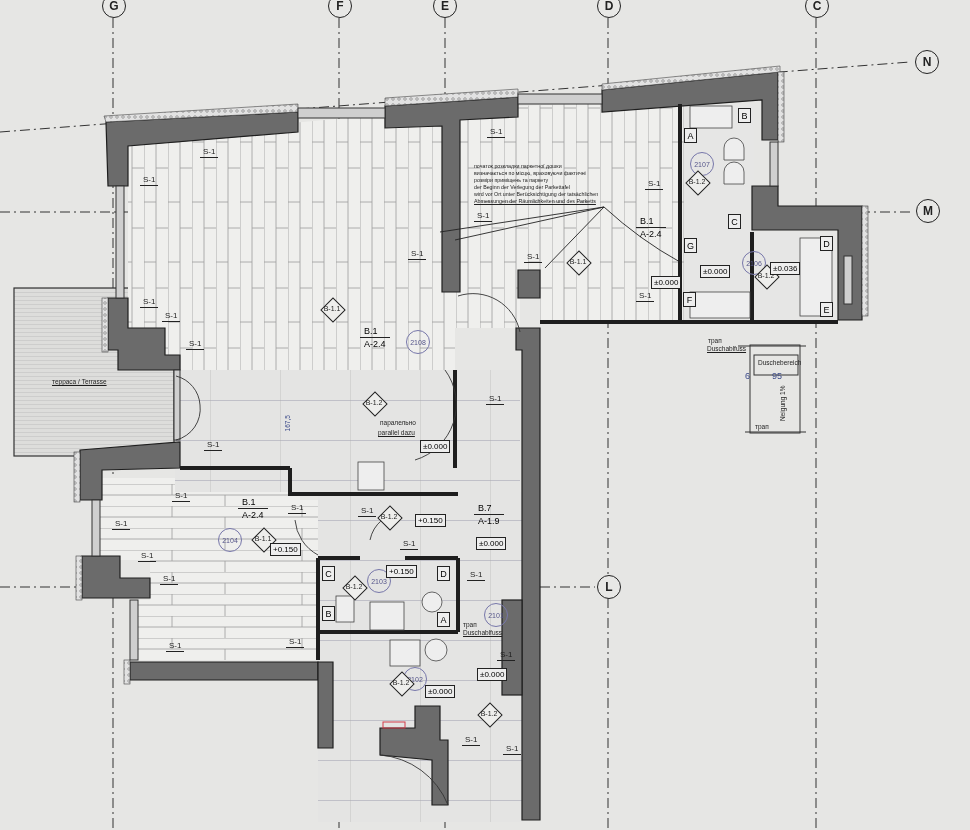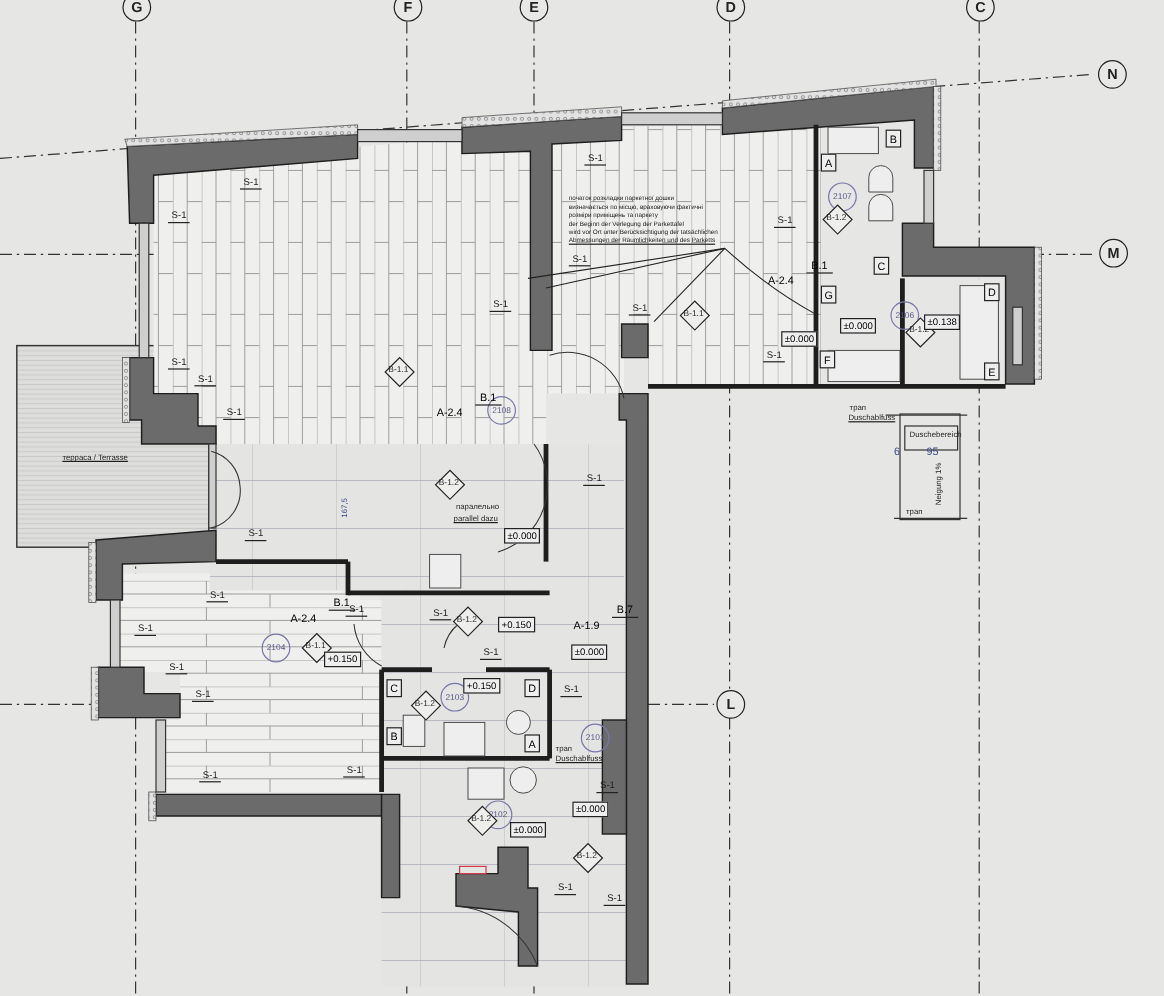--- a/index.html
+++ b/index.html
@@ -9,21 +9,21 @@
   .grid-bubble{position:absolute;width:22px;height:22px;border:1.5px solid #222;border-radius:50%;background:#e8e8e6;
     font-size:12px;font-weight:bold;display:flex;align-items:center;justify-content:center;color:#222;}
   .s1{font-size:8px;border-bottom:1px solid #222;padding:0 3px 1px 3px;}
   .room-num{position:absolute;width:22px;height:22px;border:1px solid #7777aa;border-radius:50%;font-size:7px;
     color:#55558a;display:flex;align-items:center;justify-content:center;}
   .lvl{position:absolute;font-size:8px;border:1.2px solid #222;background:#eee;padding:1px 2px;}
   .diamond{position:absolute;width:22px;height:22px;}
   .diamond .shape{position:absolute;left:3px;top:3px;width:16px;height:16px;border:1.3px solid #222;background:#eeeeec;transform:rotate(45deg);}
   .diamond .txt{position:absolute;left:0;top:7px;width:22px;text-align:center;font-size:7px;color:#222;}
   .tag{position:absolute;font-size:9px;text-align:left;}
-  .tag .top{border-bottom:1px solid #222;padding:0 4px 1px 4px;margin-left:36px;}
+  .tag .top{border-bottom:1px solid #222;padding:0 4px 1px 4px;}
   .tag .bot{padding:1px 4px 0 4px;}
   .letter{position:absolute;width:11px;height:13px;border:1px solid #222;background:#eee;font-size:9px;
     display:flex;align-items:center;justify-content:center;}
   .note{position:absolute;font-size:5.3px;line-height:7px;color:#222;}
   .small{font-size:6.5px;}
 </style>
 </head>
 <body>
 
 <svg id="plan" viewBox="0 0 970 830" xmlns="http://www.w3.org/2000/svg">
@@ -254,21 +254,21 @@
     <div class="shape"></div>
     <div class="txt">B-1.2</div>
   </div>
 <div class="diamond" style="left:478px;top:703px">
     <div class="shape"></div>
     <div class="txt">B-1.2</div>
   </div>
 
 <div class="lvl" style="left:700px;top:265px">±0.000</div>
 <div class="lvl" style="left:651px;top:276px">±0.000</div>
-<div class="lvl" style="left:770px;top:262px">±0.138</div>
+<div class="lvl" style="left:770px;top:262px">±0.036</div>
 <div class="lvl" style="left:420px;top:440px">±0.000</div>
 <div class="lvl" style="left:270px;top:543px">+0.150</div>
 <div class="lvl" style="left:415px;top:514px">+0.150</div>
 <div class="lvl" style="left:476px;top:537px">±0.000</div>
 <div class="lvl" style="left:386px;top:565px">+0.150</div>
 <div class="lvl" style="left:477px;top:668px">±0.000</div>
 <div class="lvl" style="left:425px;top:685px">±0.000</div>
 
 <div class="lbl small" style="left:380px;top:420px">паралельно</div>
 <div class="lbl small" style="left:378px;top:430px;text-decoration:underline">parallel dazu</div>

